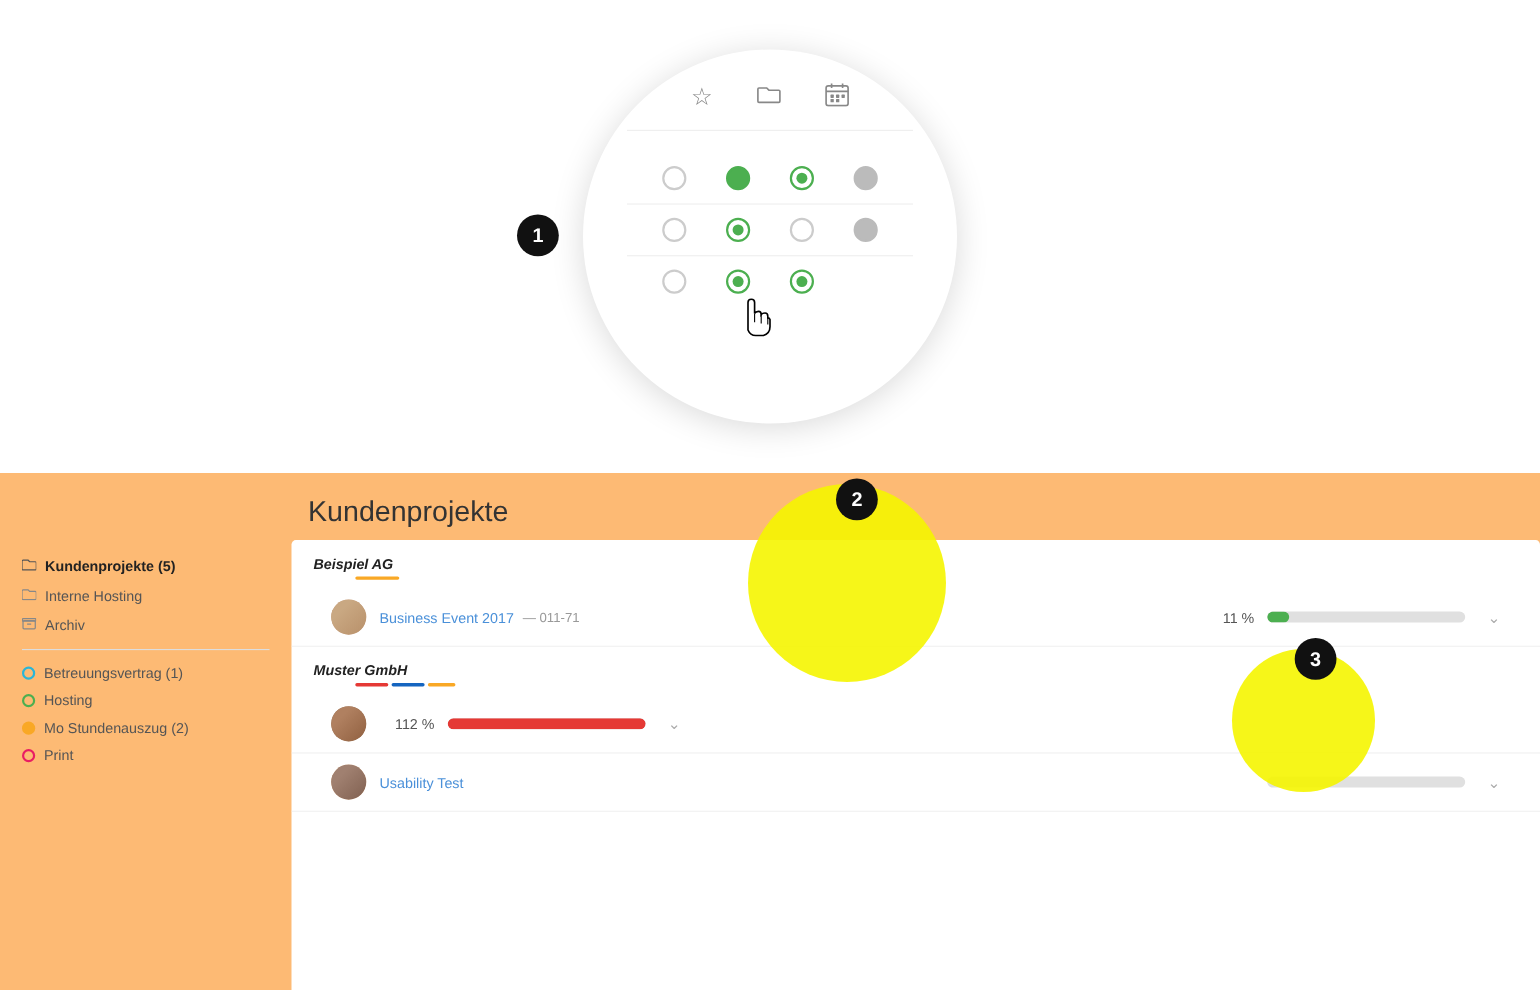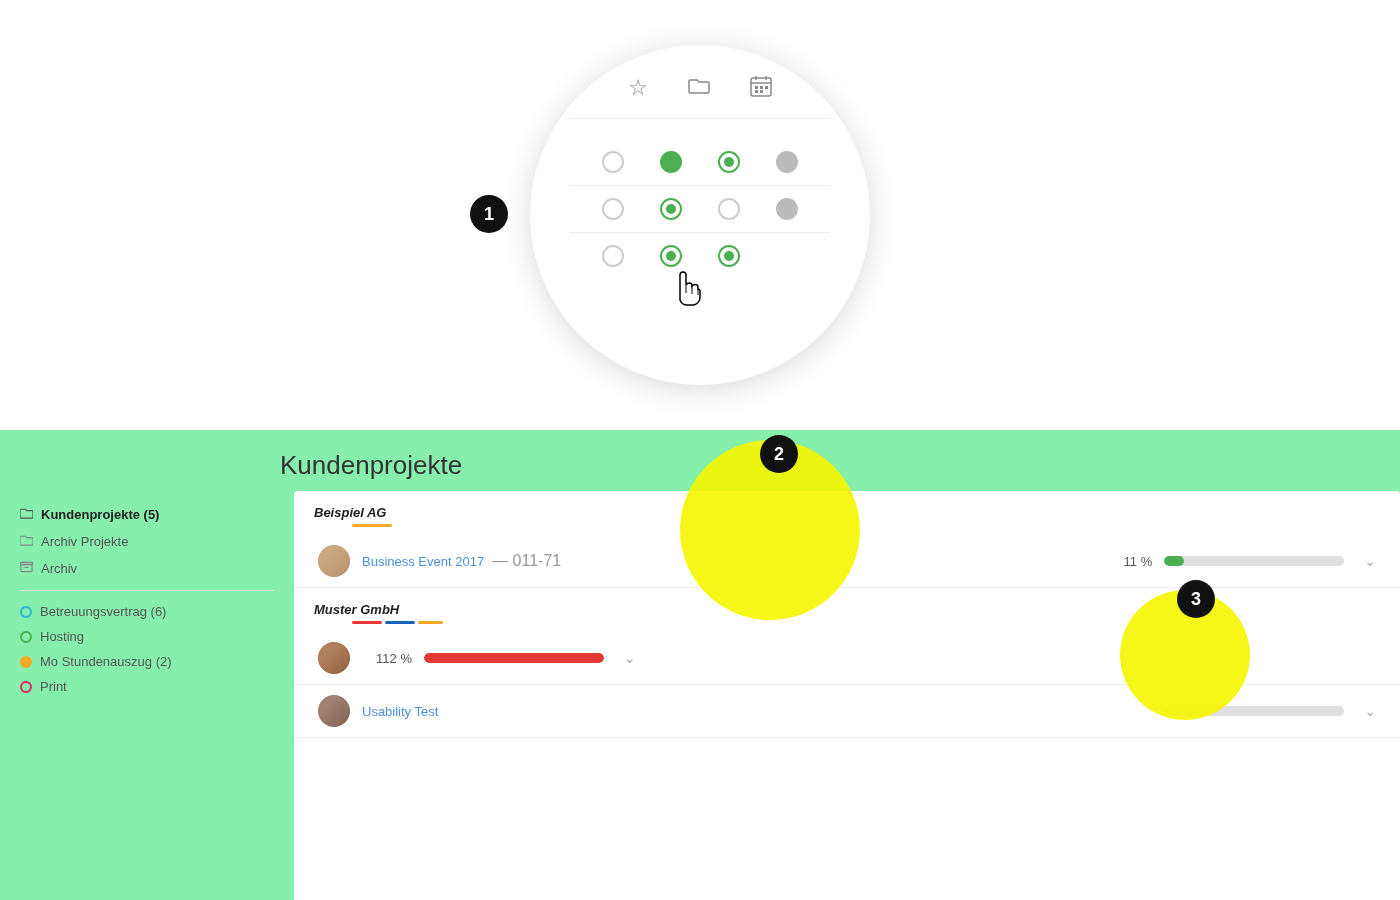--- a/index.html
+++ b/index.html
@@ -140,42 +140,42 @@
       position: absolute;
       font-size: 32px;
       top: 265px;
       left: 665px;
       pointer-events: none;
       z-index: 5;
     }
 
     
     .bottom-section {
-      background: #86efac;
+      background: #fdba74;
       height: 470px;
       display: flex;
       flex-direction: column;
     }
 
     .bottom-header {
       padding: 20px 280px 10px;
       font-size: 26px;
       font-weight: 300;
       color: #333;
     }
 
     .bottom-content {
       display: flex;
       flex: 1;
       overflow: hidden;
     }
 
     
     .sidebar {
-      width: 294px;
+      width: 265px;
       padding: 10px 20px;
       flex-shrink: 0;
     }
 
     .sidebar-item {
       display: flex;
       align-items: center;
       gap: 8px;
       padding: 6px 0;
       font-size: 13px;
@@ -255,21 +255,21 @@
     }
 
     .color-bar-item {
       height: 3px;
       border-radius: 2px;
     }
 
     .project-row {
       display: flex;
       align-items: center;
-      padding: 10px 24px;
+      padding: 10px 36px;
       border-bottom: 1px solid #f0f0f0;
       gap: 12px;
       cursor: pointer;
     }
 
     .avatar {
       width: 32px;
       height: 32px;
       border-radius: 50%;
       background: #c8a080;
@@ -299,21 +299,21 @@
     .project-link {
       color: #4a90d9;
       font-size: 13px;
       font-weight: 500;
       cursor: pointer;
       text-decoration: none;
     }
 
     .project-id {
       color: #999;
-      font-size: 16px;
+      font-size: 12px;
     }
 
     .project-percent {
       font-size: 13px;
       color: #555;
       min-width: 50px;
       text-align: right;
     }
 
     .progress-bar-container {
@@ -452,40 +452,40 @@
         </span>
         <span>Kundenprojekte (5)</span>
       </div>
 
       <div class="sidebar-item">
         <span class="folder-icon">
           <svg width="13" height="12" viewBox="0 0 14 12" fill="none">
             <path d="M1 2h5l1.5 1.5H13a1 1 0 011 1v6a1 1 0 01-1 1H1a1 1 0 01-1-1V3a1 1 0 011-1z" stroke="#888" stroke-width="1.2" fill="none"></path>
           </svg>
         </span>
-        <span>Archiv Projekte</span>
+        <span>Interne Hosting</span>
       </div>
 
       <div class="sidebar-item">
         <span class="folder-icon">
           <svg width="13" height="12" viewBox="0 0 14 12" fill="none">
             <rect x="1" y="3" width="12" height="8" rx="1" stroke="#888" stroke-width="1.2" fill="none"></rect>
             <rect x="0.5" y="1" width="13" height="2.5" rx="0.5" stroke="#888" stroke-width="1.2" fill="none"></rect>
             <line x1="5" y1="6.5" x2="9" y2="6.5" stroke="#888" stroke-width="1.2"></line>
           </svg>
         </span>
         <span>Archiv</span>
       </div>
 
       <div class="sidebar-divider"></div>
 
 
       <div class="sidebar-tag">
         <div class="tag-ring" style="border-color:#29b6d8;"></div>
-        <span>Betreuungsvertrag (6)</span>
+        <span>Betreuungsvertrag (1)</span>
       </div>
 
       <div class="sidebar-tag">
         <div class="tag-ring" style="border-color:#4caf50;"></div>
         <span>Hosting</span>
       </div>
 
       <div class="sidebar-tag">
         <div class="tag-dot" style="background:#f9a825;"></div>
         <span>Mo Stundenauszug (2)</span>

